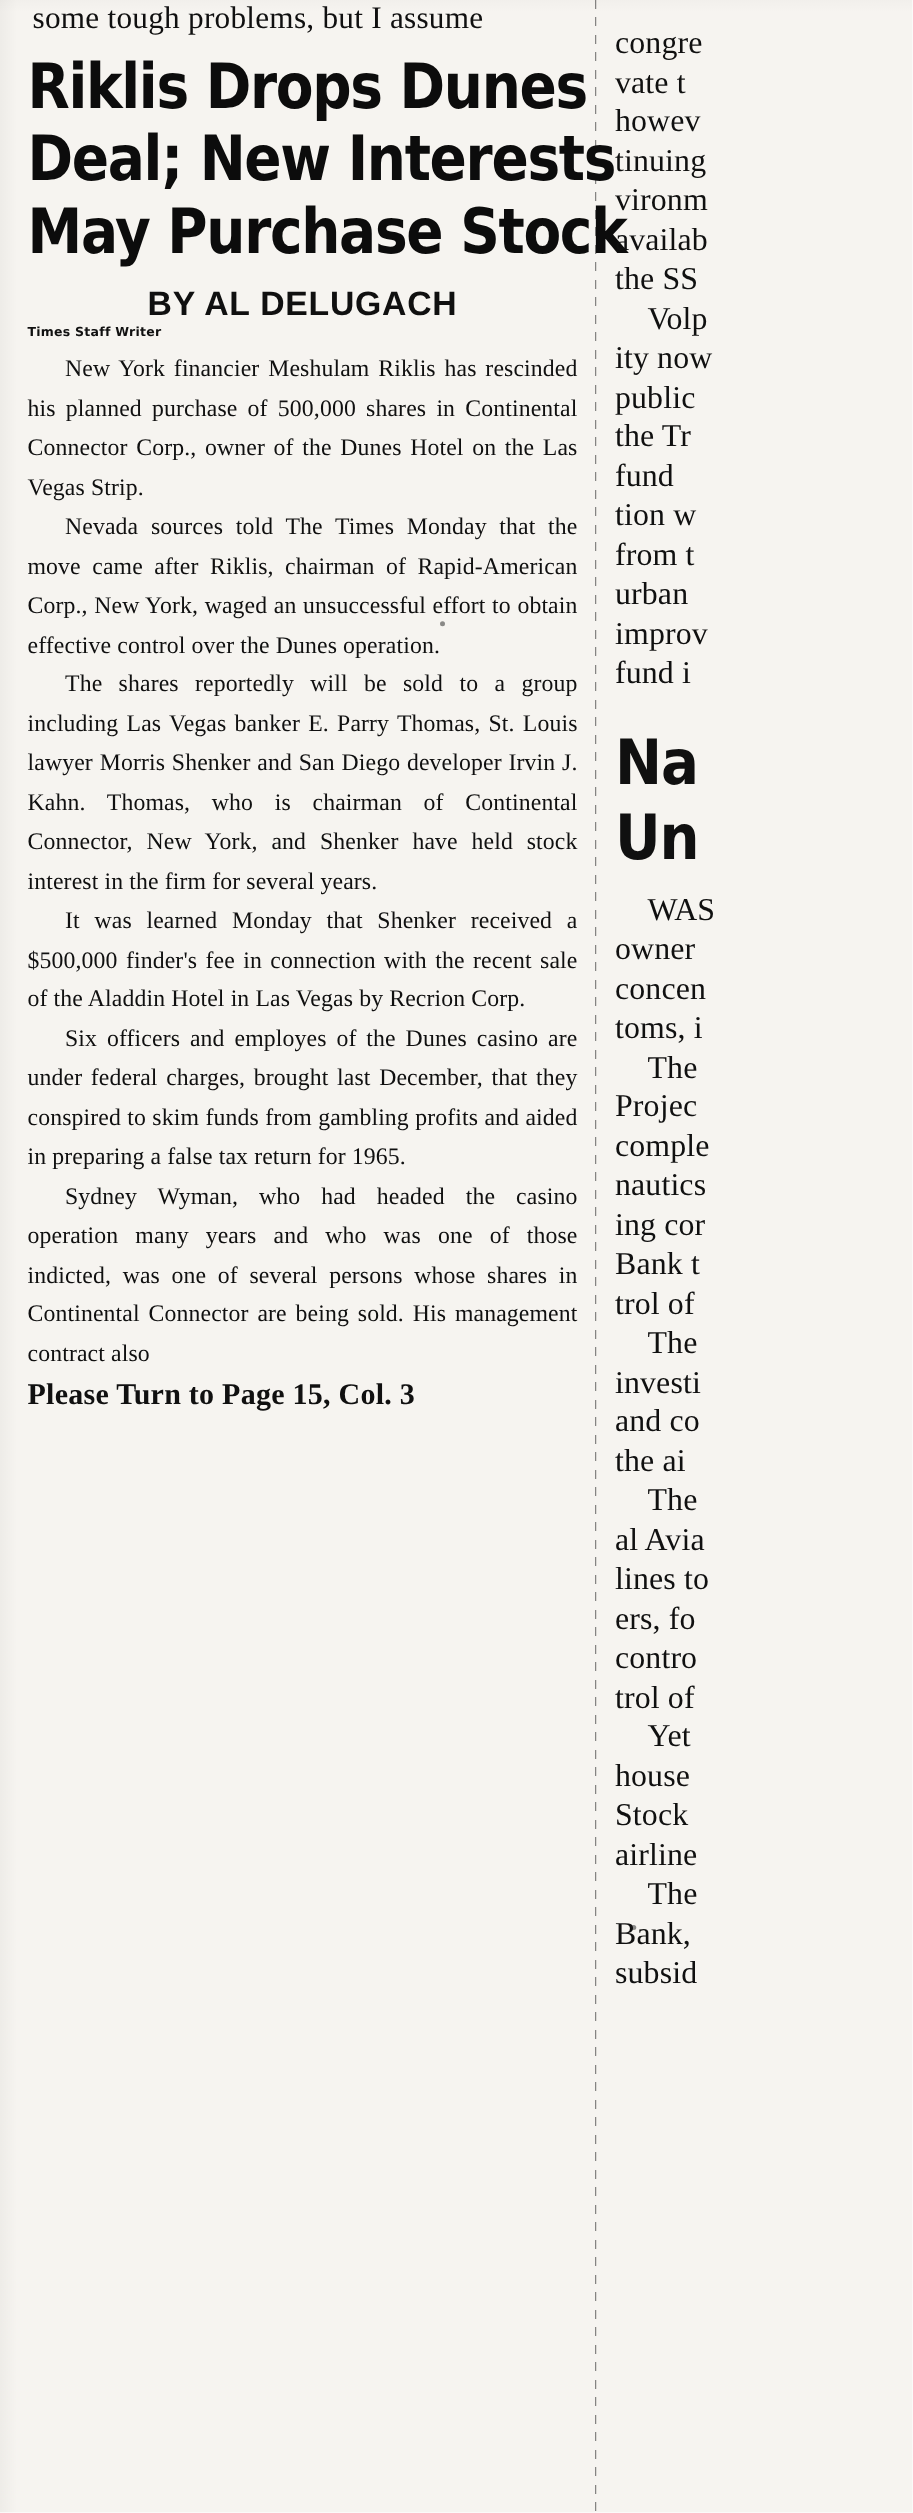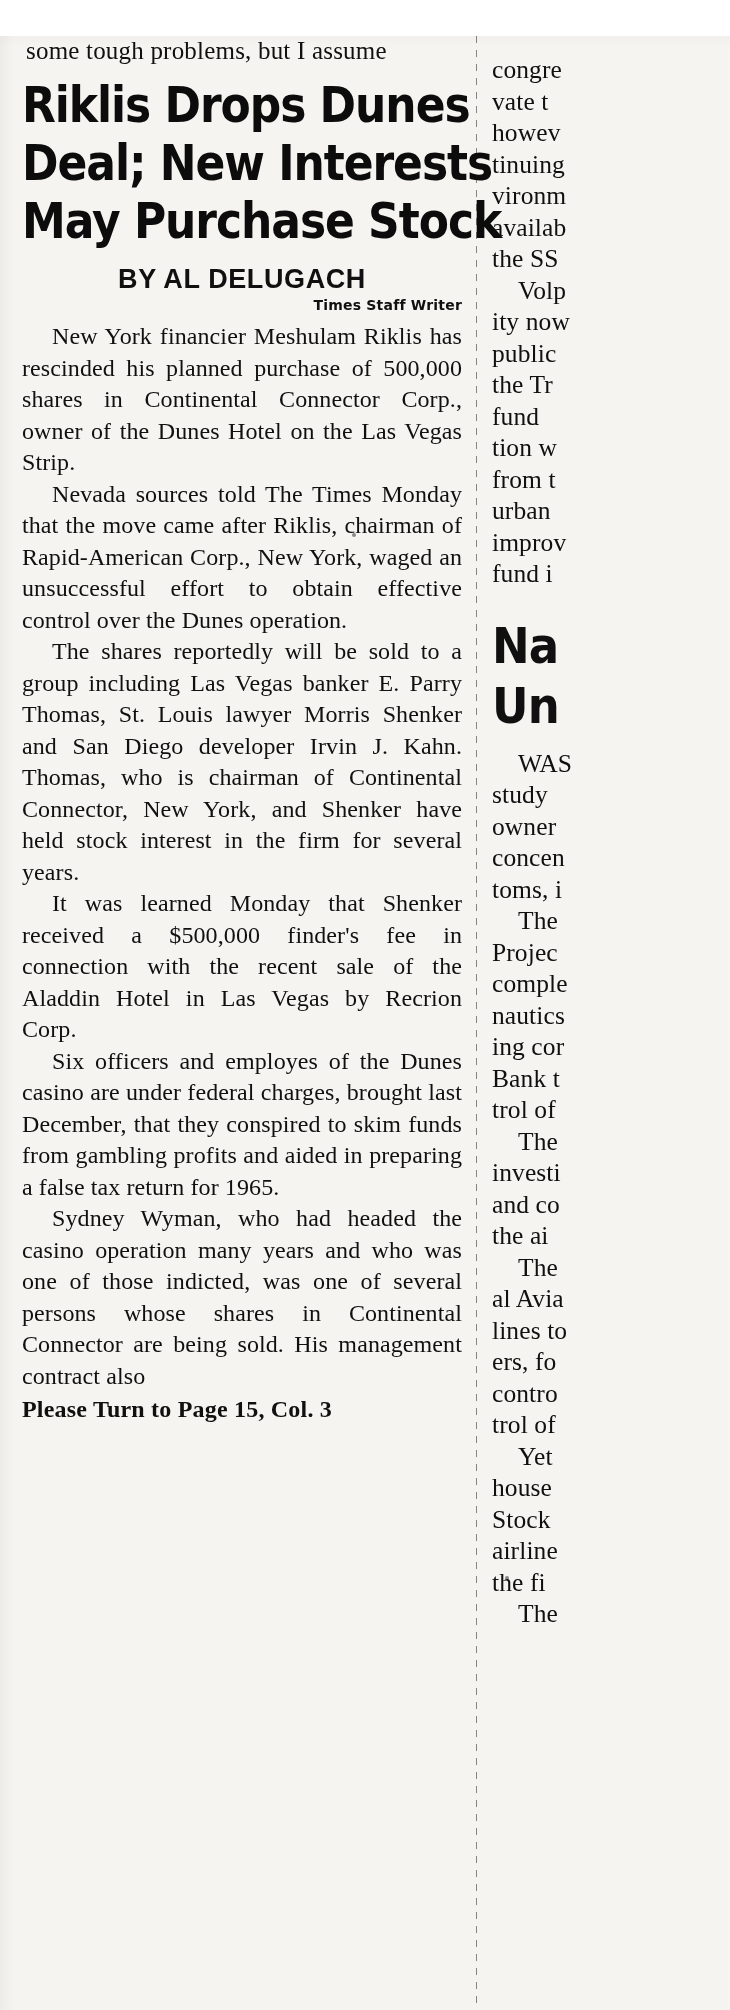--- a/index.html
+++ b/index.html
@@ -16,21 +16,20 @@
     overflow: hidden;
   }
   
   .page {
     position: absolute;
     inset: 0;
     background: #f6f4f0;
     background-image:
       linear-gradient(90deg, rgba(0,0,0,0.035) 0px, rgba(0,0,0,0.0) 14px),
       linear-gradient(180deg, rgba(0,0,0,0.02) 0px, rgba(0,0,0,0) 10px);
-    margin-top: 36px;
   }
   .col-left {
     position: absolute;
     left: 22px;
     top: 0;
     width: 440px;
     height: 2010px;
   }
   .col-right {
     position: absolute;
@@ -75,29 +74,29 @@
   .headline .ln { display: block; white-space: nowrap; }
   .byline {
     text-align: center;
     font-family: Liberation Sans, sans-serif;
     font-weight: bold;
     font-size: 27px;
     letter-spacing: 0.6px;
     margin: 14px 0 2px 0;
   }
   .byline-sub {
-    text-align: right;
+    text-align: left;
     font-family: "DejaVu Sans", sans-serif;
     font-weight: bold;
-    font-size: 14px;
+    font-size: 10px;
     letter-spacing: 0.2px;
     margin: 0 0 8px 0;
   }
   .para {
-    font-size: 24px;
+    font-size: 19px;
     line-height: 31.5px;
     text-align: justify;
     text-indent: 30px;
     margin: 0;
     letter-spacing: 0.1px;
     hyphens: none;
   }
   .para + .para { margin-top: 0px; }
   .turn {
     font-family: "Liberation Serif", serif;
@@ -183,21 +182,20 @@
     <div class="r-line">urban</div>
     <div class="r-line">improv</div>
     <div class="r-line">fund i</div>
 
     <div class="gap-m"></div>
     <div class="r-head">Na</div>
     <div class="r-head">Un</div>
     <div class="gap-s"></div>
 
     <div class="r-line r-indent">WAS</div>
-    <div class="r-line">study</div>
     <div class="r-line">owner</div>
     <div class="r-line">concen</div>
     <div class="r-line">toms, i</div>
     <div class="r-line r-indent">The</div>
     <div class="r-line">Projec</div>
     <div class="r-line">comple</div>
     <div class="r-line">nautics</div>
     <div class="r-line">ing cor</div>
     <div class="r-line">Bank t</div>
     <div class="r-line">trol of</div>
@@ -208,21 +206,20 @@
     <div class="r-line r-indent">The</div>
     <div class="r-line">al Avia</div>
     <div class="r-line">lines to</div>
     <div class="r-line">ers, fo</div>
     <div class="r-line">contro</div>
     <div class="r-line">trol of</div>
     <div class="r-line r-indent">Yet</div>
     <div class="r-line">house</div>
     <div class="r-line">Stock</div>
     <div class="r-line">airline</div>
-    <div class="r-line">the fi</div>
     <div class="r-line r-indent">The</div>
     <div class="r-line">Bank,</div>
     <div class="r-line">subsid</div>
   </div>
 
   <div class="ink-speck" style="left:352px; top:497px; width:4px; height:4px;"></div>
   <div class="ink-speck" style="left:505px; top:1540px; width:4px; height:4px;"></div>
 
 </div>
 

